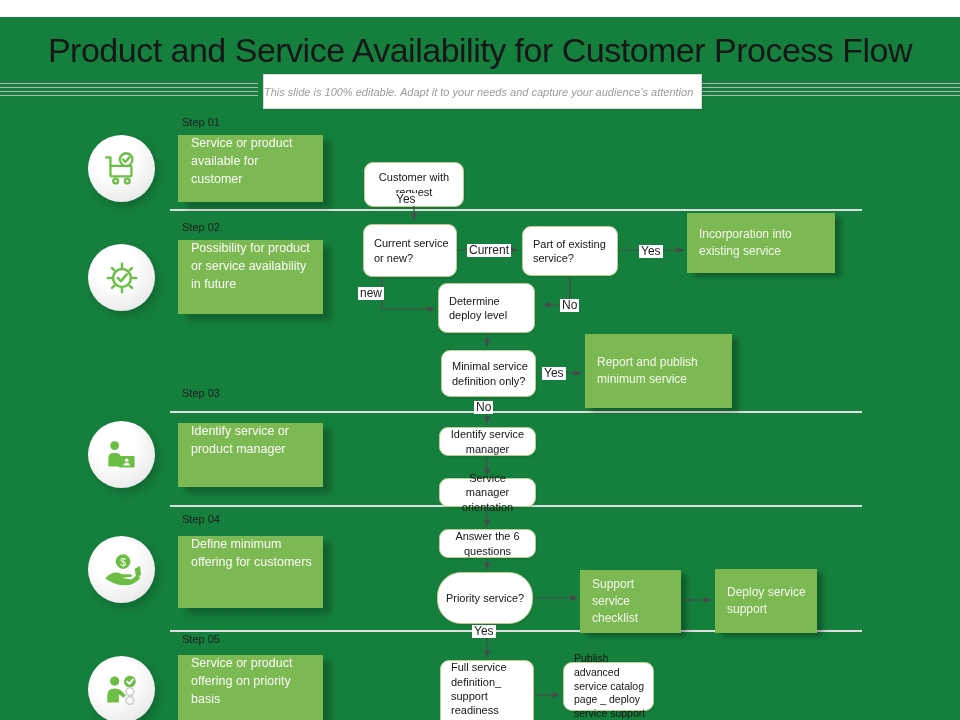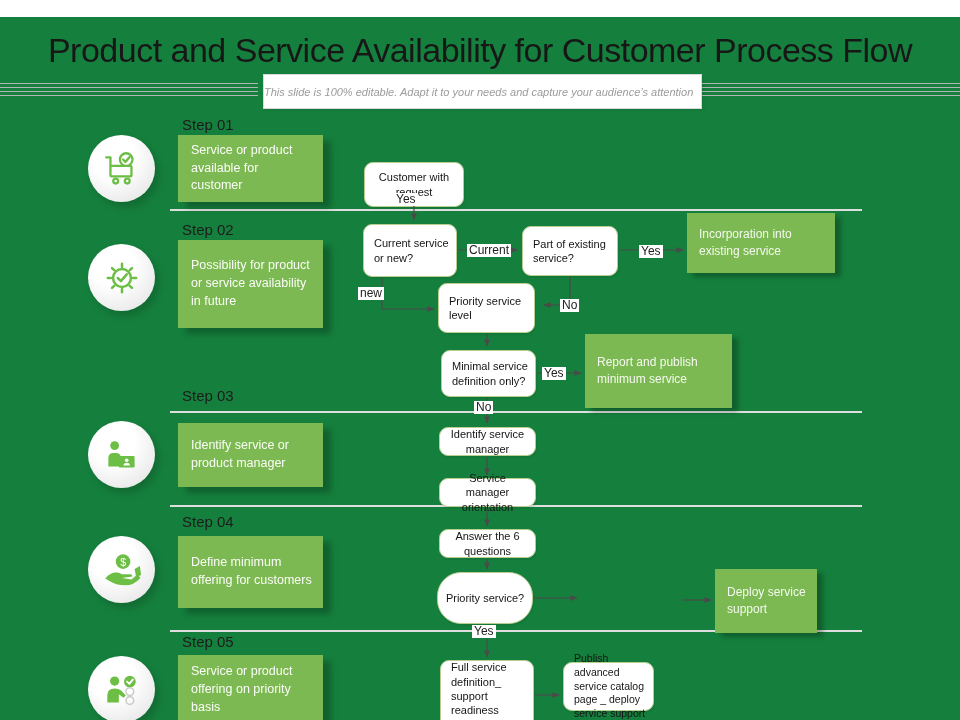--- a/index.html
+++ b/index.html
@@ -15,23 +15,23 @@
   .subtitle-box span{font-size:11px;font-style:italic;color:#9b9b9b;white-space:nowrap;}
   .deco-lines{position:absolute;top:66px;height:14px;
          background:repeating-linear-gradient(to bottom,#b5b5b5 0 1px,transparent 1px 4px);}
   .deco-left{left:0;width:258px;}
   .deco-right{left:702px;width:258px;}
 
   
   .sep{position:absolute;left:170px;width:692px;height:2px;background:#dedede;}
 
   
-  .step-label{position:absolute;left:182px;font-size:15px;color:#1c1c1c;}
+  .step-label{position:absolute;left:182px;font-size:11px;color:#1c1c1c;}
   .step-box{position:absolute;left:178px;width:145px;background:#7cb953;color:#fbfdf7;
-         font-size:12.5px;line-height:1.42;display:flex;align-items:center;
+         font-size:12.5px;line-height:1.42;display:flex;align-items:flex-start;
          padding:0 10px 0 13px;box-sizing:border-box;
          box-shadow:8px 6px 6px rgba(0,0,0,0.25);}
   .icon-circle{position:absolute;left:88px;width:67px;height:67px;border-radius:50%;
          background:radial-gradient(circle at 38% 32%, #ffffff 35%, #ededed 72%, #dadada 100%);
          box-shadow:4px 5px 8px rgba(0,0,0,0.18);
          display:flex;align-items:center;justify-content:center;}
 
   
   .node{position:absolute;background:#fff;border:1px solid #b9cf92;border-radius:9px;
          font-size:11px;color:#151515;display:flex;align-items:center;justify-content:center;
@@ -84,21 +84,21 @@
   <div class="step-label" style="top:204px">Step 02</div>
   <div class="icon-circle" style="top:227px">
     <svg width="42" height="42" viewBox="0 0 40 40">
       <g stroke="#6cbe45" stroke-width="2.4" fill="none" stroke-linecap="round" stroke-linejoin="round">
         <circle cx="20" cy="20" r="8.5"></circle>
         <path d="M30.5 20 H33.5 M27.4 27.4 L29.5 29.5 M20 30.5 V33.5 M12.6 27.4 L10.5 29.5 M9.5 20 H6.5 M12.6 12.6 L10.5 10.5 M20 9.5 V6.5 M27.4 12.6 L29.5 10.5"></path>
         <path d="M16 20 l3 3 l5.5 -6.5"></path>
       </g>
     </svg>
   </div>
-  <div class="step-box" style="top:223px;height:88px">
+  <div class="step-box" style="top:223px;height:74px">
     <span>Possibility for product or service availability in future</span>
   </div>
 
   <div class="step-label" style="top:370px">Step 03</div>
   <div class="icon-circle" style="top:404px">
     <svg width="42" height="42" viewBox="0 0 40 40">
       <g fill="#6cbe45">
         <circle cx="13" cy="11" r="4.2"></circle>
         <path d="M7 31 v-8 q0 -5 5 -5 h2 q5 0 5 5 v8 z"></path>
         <rect x="17" y="21" width="15" height="11" rx="1"></rect>
@@ -137,34 +137,37 @@
       <circle cx="27.5" cy="30" r="3.7" stroke="#cccccc" stroke-width="1.5" fill="none"></circle>
     </svg>
   </div>
   <div class="step-box" style="top:638px;height:70px">
     <span>Service or product offering on priority basis</span>
   </div>
 
   <div class="node" style="left:364px;top:145px;width:100px;height:45px">Customer with request</div>
   <div class="node align-left" style="left:522px;top:209px;width:96px;height:50px">Part of existing service?</div>
   <div class="node align-left" style="left:363px;top:207px;width:94px;height:53px">Current service or new?</div>
-  <div class="node align-left" style="left:438px;top:266px;width:97px;height:50px">Priority service level</div>
+  <div class="node align-left" style="left:438px;top:266px;width:97px;height:50px">Determine deploy level</div>
   <div class="node align-left" style="left:441px;top:333px;width:95px;height:47px">Minimal service definition only?</div>
   <div class="node" style="left:439px;top:461px;width:97px;height:29px">Service manager orientation</div>
   <div class="node" style="left:439px;top:410px;width:97px;height:29px">Identify service manager</div>
   <div class="node" style="left:439px;top:512px;width:97px;height:29px">Answer the 6 questions</div>
   <div class="node big-radius" style="left:437px;top:555px;width:96px;height:52px">Priority service?</div>
   <div class="node align-left" style="left:440px;top:643px;width:94px;height:72px">Full service definition_ support readiness checking</div>
   <div class="node align-left" style="left:563px;top:645px;width:91px;height:49px;font-size:10.5px">Publish advanced service catalog page _ deploy service support</div>
 
   <div class="flow-green" style="left:687px;top:196px;width:148px;height:60px">
     <span>Incorporation into existing service</span>
   </div>
   <div class="flow-green" style="left:585px;top:317px;width:147px;height:74px">
     <span>Report and publish minimum service</span>
+  </div>
+  <div class="flow-green" style="left:580px;top:553px;width:101px;height:63px">
+    <span>Support service checklist</span>
   </div>
   <div class="flow-green" style="left:715px;top:552px;width:102px;height:64px">
     <span>Deploy service support</span>
   </div>
 
   <svg id="arrows" width="960" height="720">
     <defs>
       <marker id="ah" markerWidth="7" markerHeight="6" refX="5.5" refY="2.5" orient="auto">
         <path d="M0,0 L6,2.5 L0,5 z" fill="#4a4a4a"></path>
       </marker>

